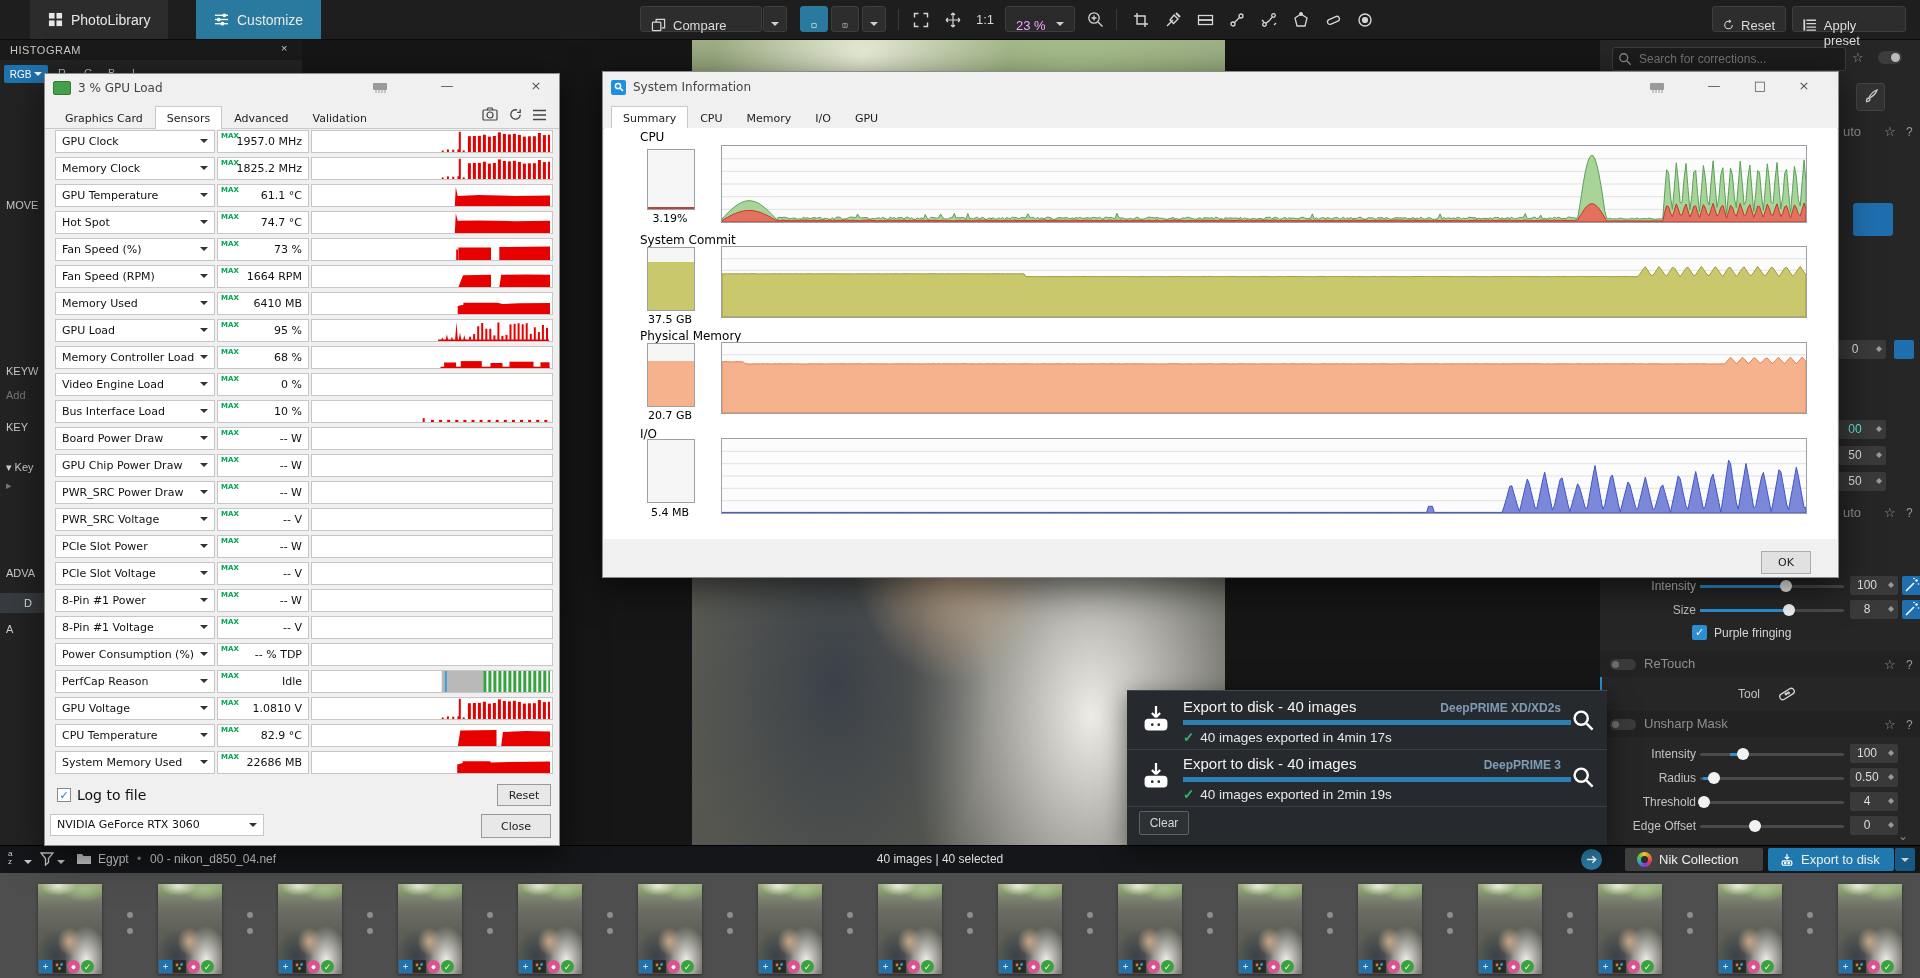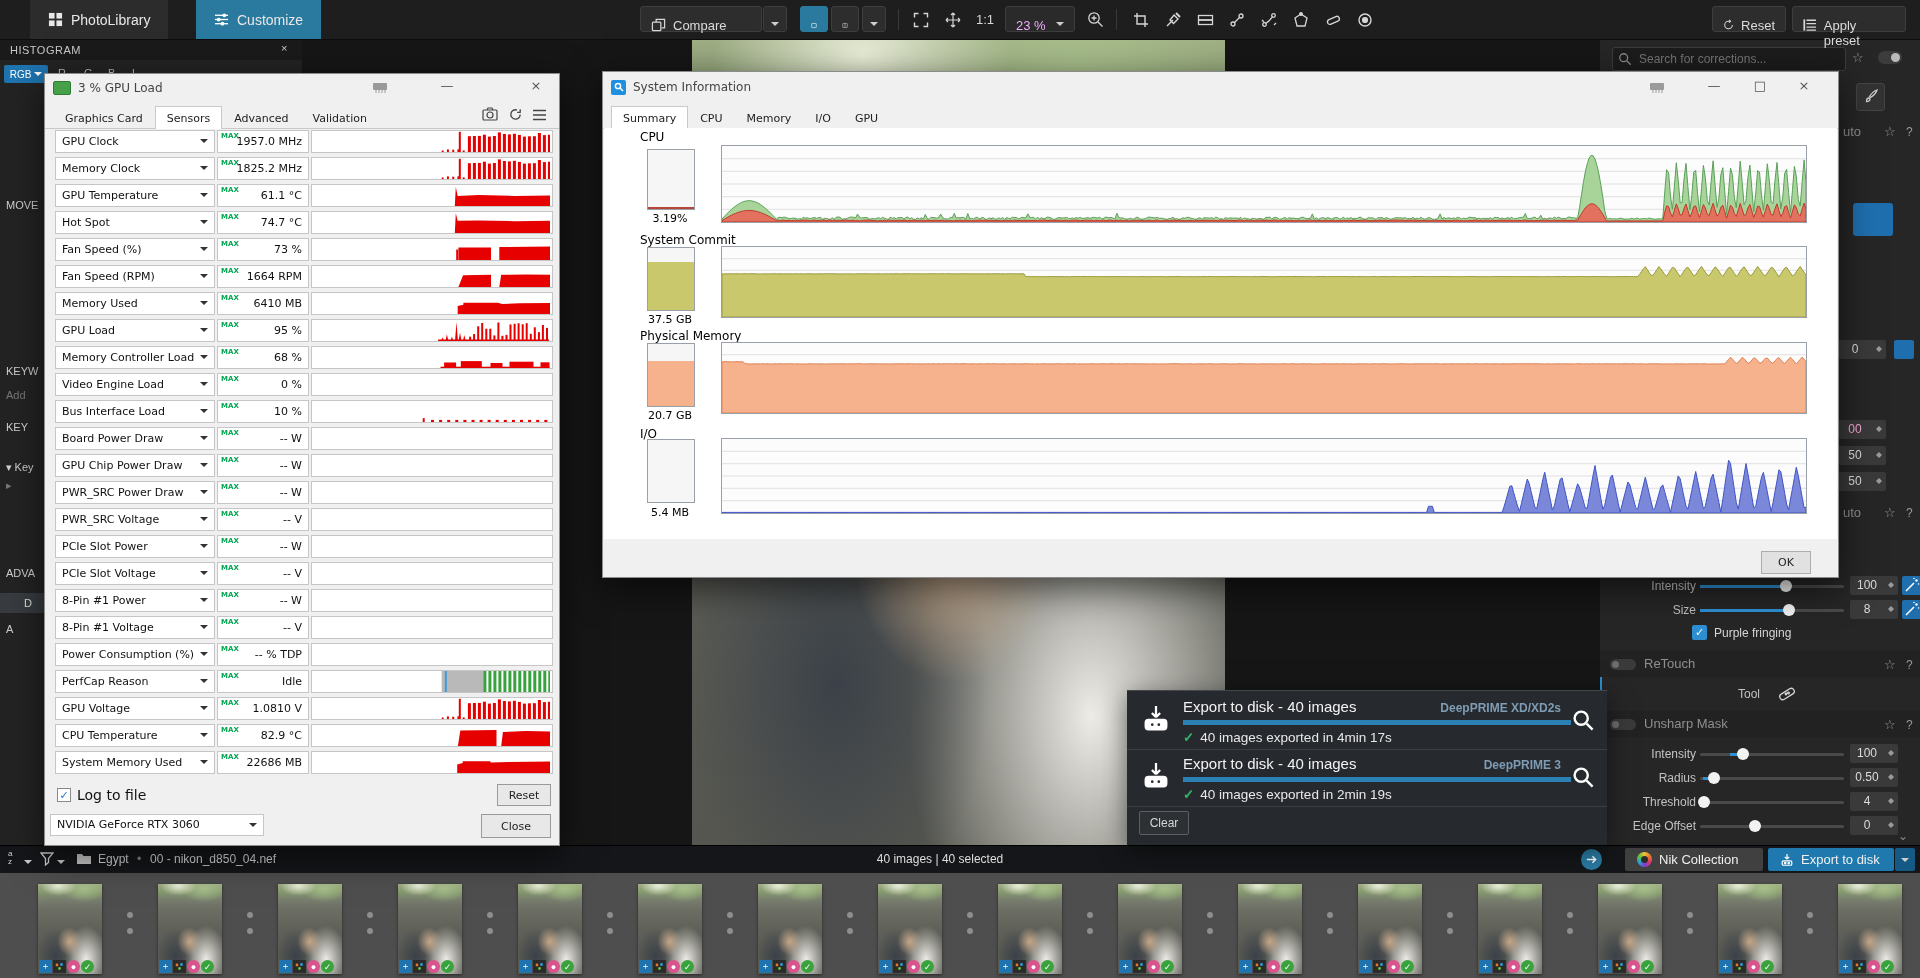--- a/index.html
+++ b/index.html
@@ -319,21 +319,21 @@
     <span class="sb-star" style="left:284px;top:85px">☆</span>
     <span class="sb-help" style="left:306px;top:86px">?</span>
     <div class="abs" style="left:253px;top:164px;width:40px;height:33px;background:#1f6fae;border-radius:3px"></div>
     <div id="sb-frags">
         <div class="abs" style="left:238px;top:301px;width:48px;height:19px;background:#3a3a3a;border-radius:2px">
           <em style="position:absolute;left:0;right:14px;top:2px;font-style:normal;text-align:center;font-size:12px;color:#ddd">0</em>
           <i class="spin"></i>
         </div>
         <span class="wandbtn" style="left:294px;top:301px"></span>
         <div class="abs" style="left:238px;top:381px;width:48px;height:19px;background:#3a3a3a;border-radius:2px">
-          <em style="position:absolute;left:0;right:14px;top:2px;font-style:normal;text-align:center;font-size:12px;color:#f9a8d4">00</em>
+          <em style="position:absolute;left:0;right:14px;top:2px;font-style:normal;text-align:center;font-size:12px;color:#5eead4">00</em>
           <i class="spin"></i>
         </div>
         <div class="abs" style="left:238px;top:407px;width:48px;height:19px;background:#3a3a3a;border-radius:2px">
           <em style="position:absolute;left:0;right:14px;top:2px;font-style:normal;text-align:center;font-size:12px;color:#ddd">50</em>
           <i class="spin"></i>
         </div>
         <div class="abs" style="left:238px;top:433px;width:48px;height:19px;background:#3a3a3a;border-radius:2px">
           <em style="position:absolute;left:0;right:14px;top:2px;font-style:normal;text-align:center;font-size:12px;color:#ddd">50</em>
           <i class="spin"></i>
         </div>

